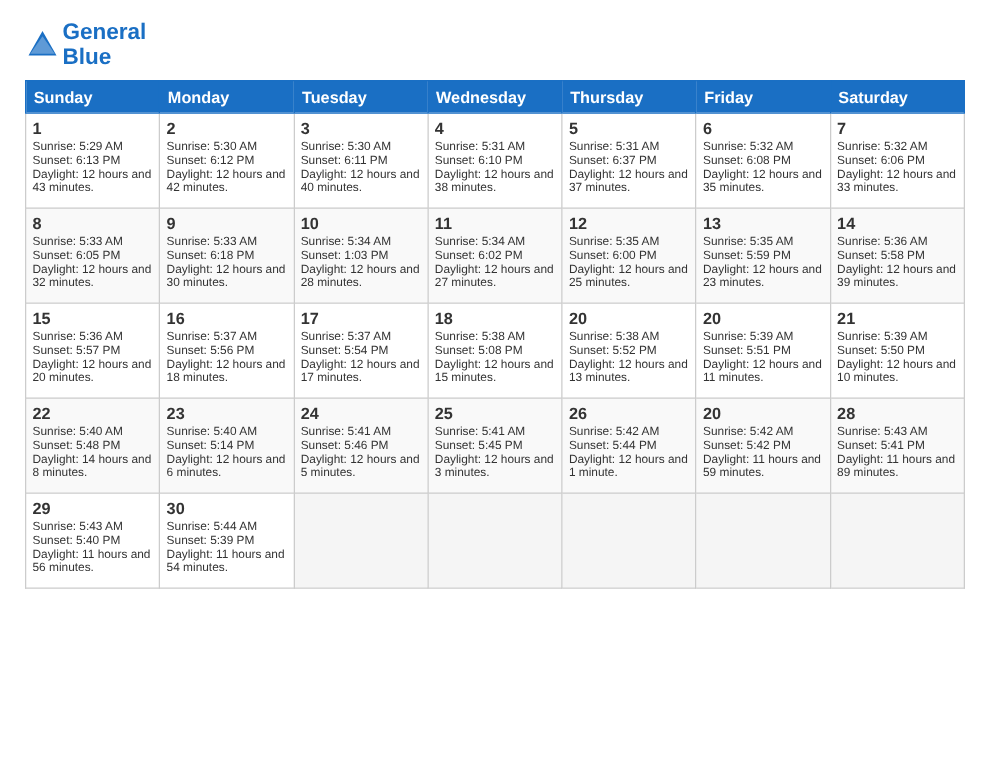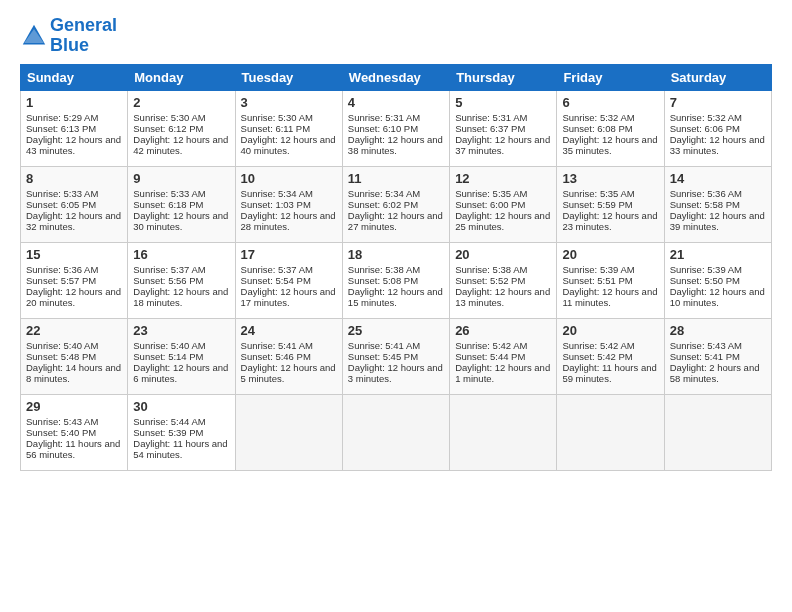--- a/index.html
+++ b/index.html
@@ -285,21 +285,21 @@
           <td>
         <span class="day-num">20</span>
         <span>Sunrise: 5:42 AM</span><br>
         <span>Sunset: 5:42 PM</span><br>
         <span>Daylight: 11 hours and 59 minutes.</span>
       </td>
           <td>
         <span class="day-num">28</span>
         <span>Sunrise: 5:43 AM</span><br>
         <span>Sunset: 5:41 PM</span><br>
-        <span>Daylight: 2 hours and 58 minutes.</span>
+        <span>Daylight: 11 hours and 89 minutes.</span>
       </td>
         </tr>
         <tr>
           <td>
         <span class="day-num">29</span>
         <span>Sunrise: 5:43 AM</span><br>
         <span>Sunset: 5:40 PM</span><br>
         <span>Daylight: 11 hours and 56 minutes.</span>
       </td>
           <td>

